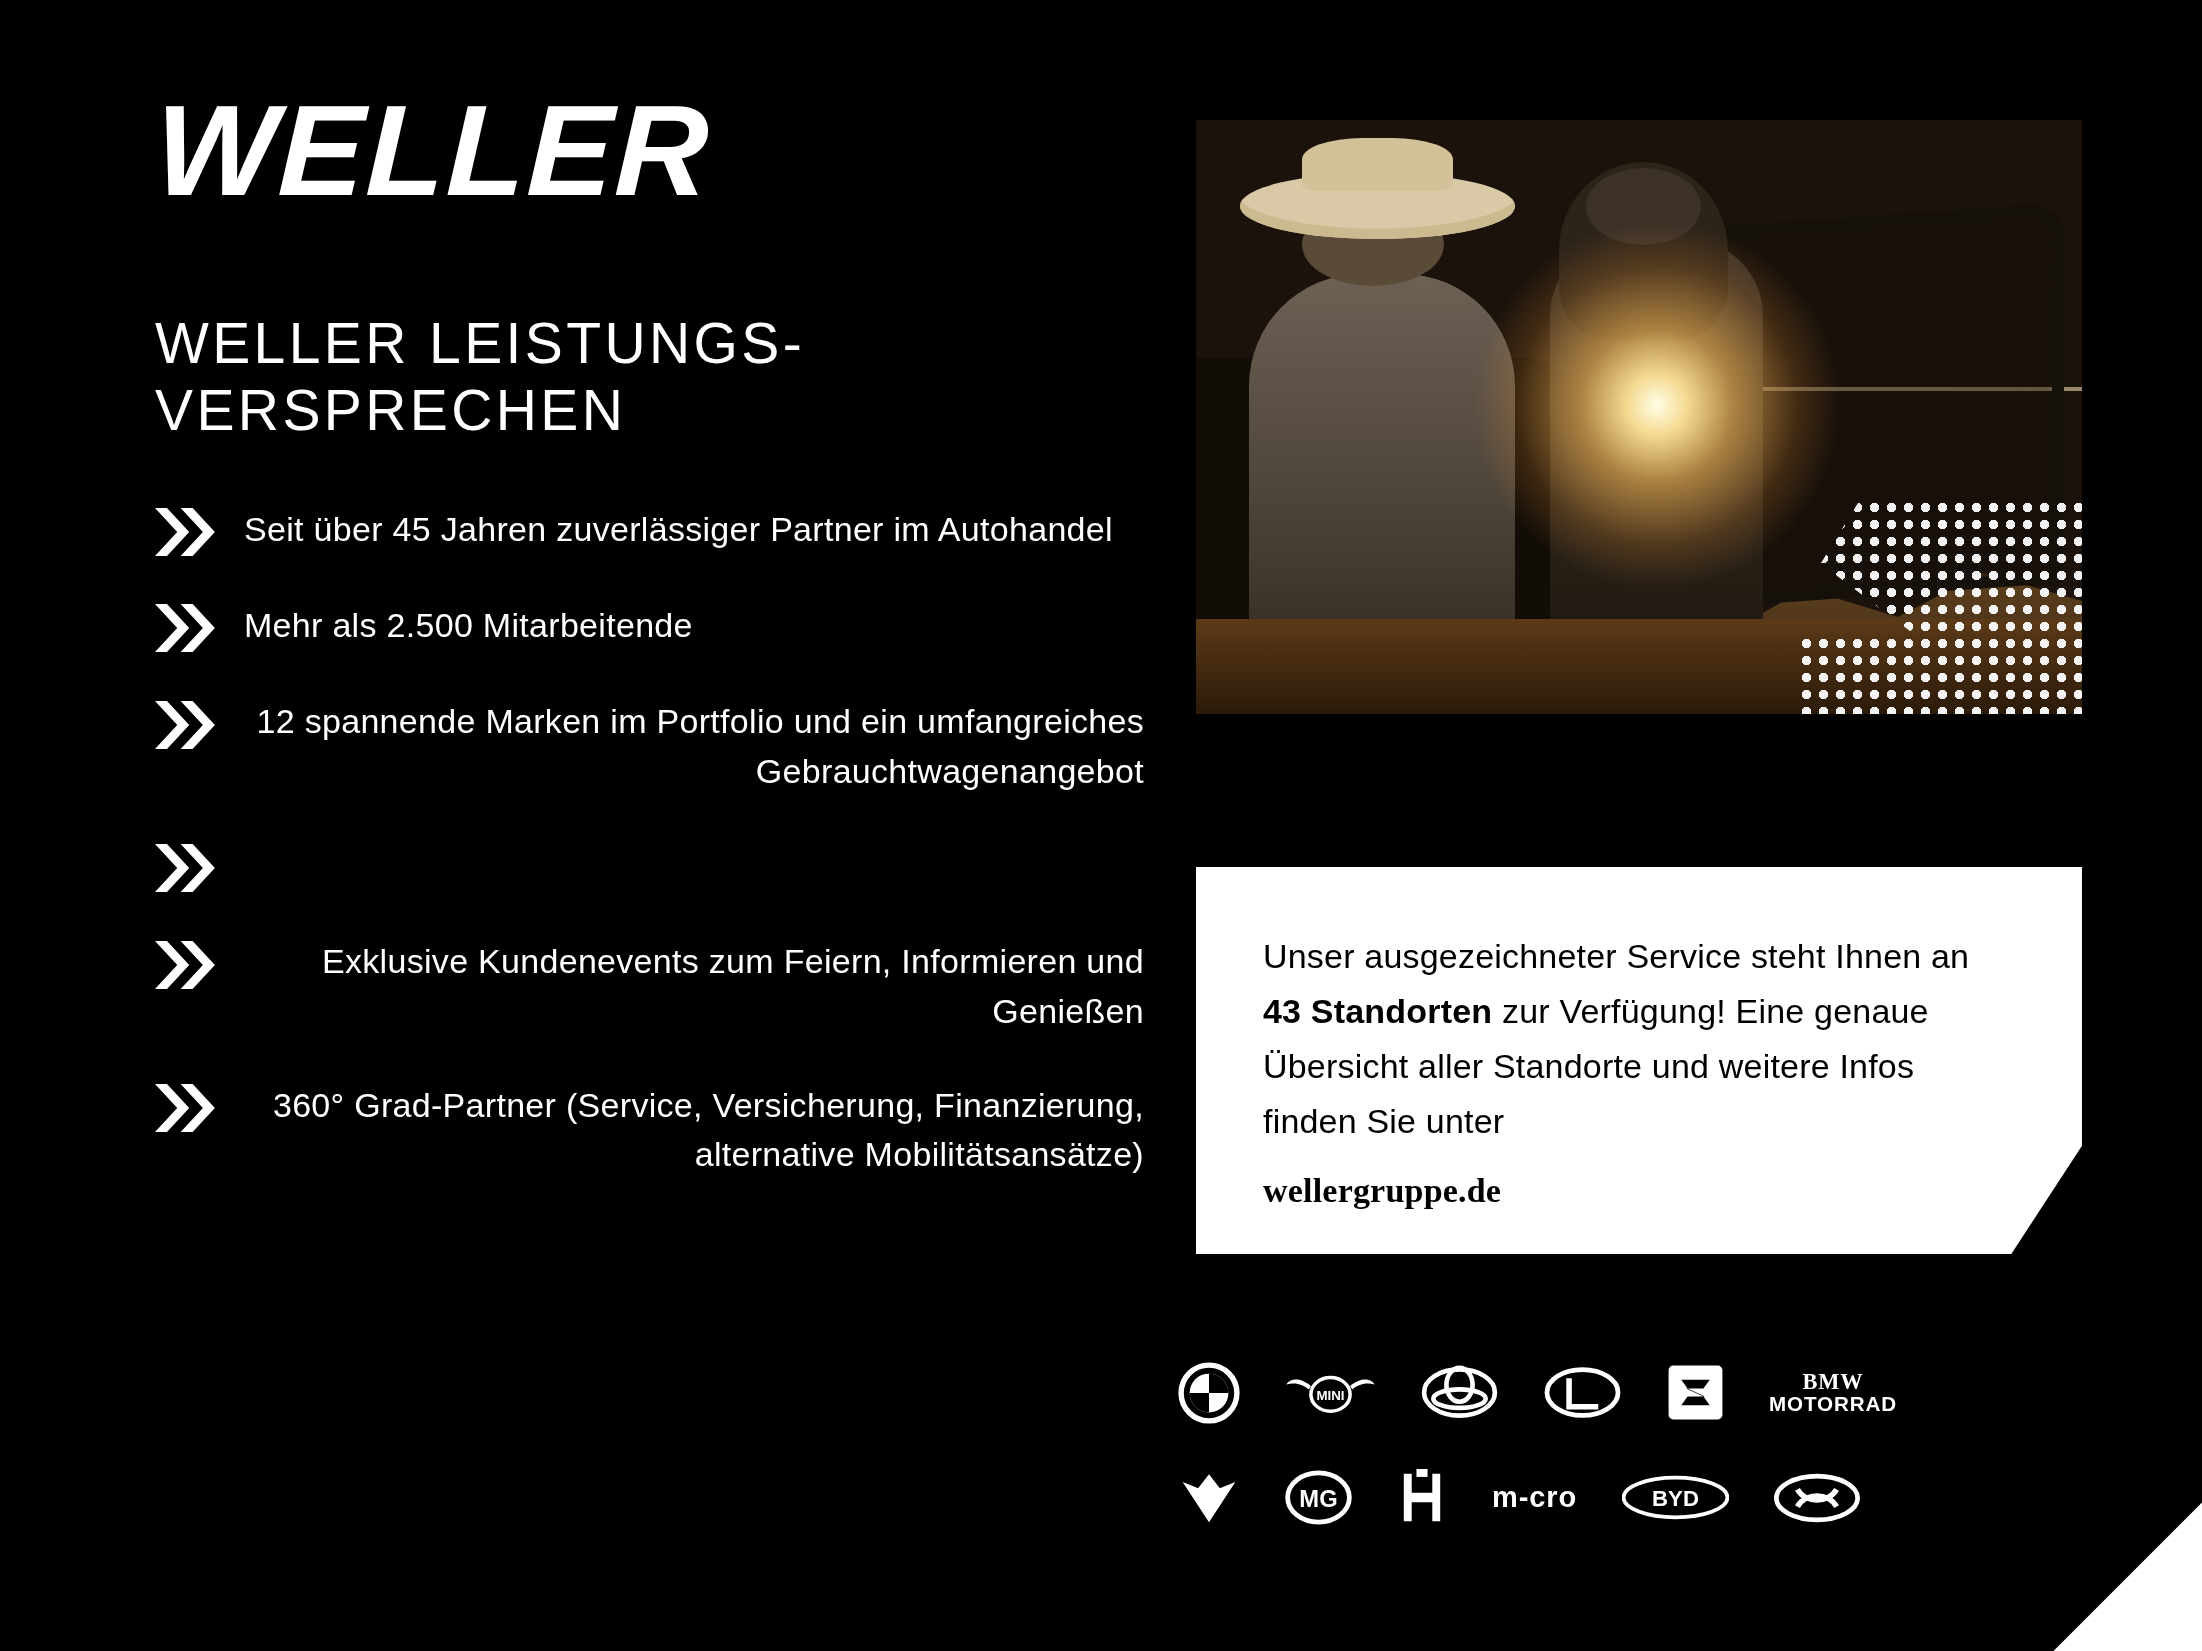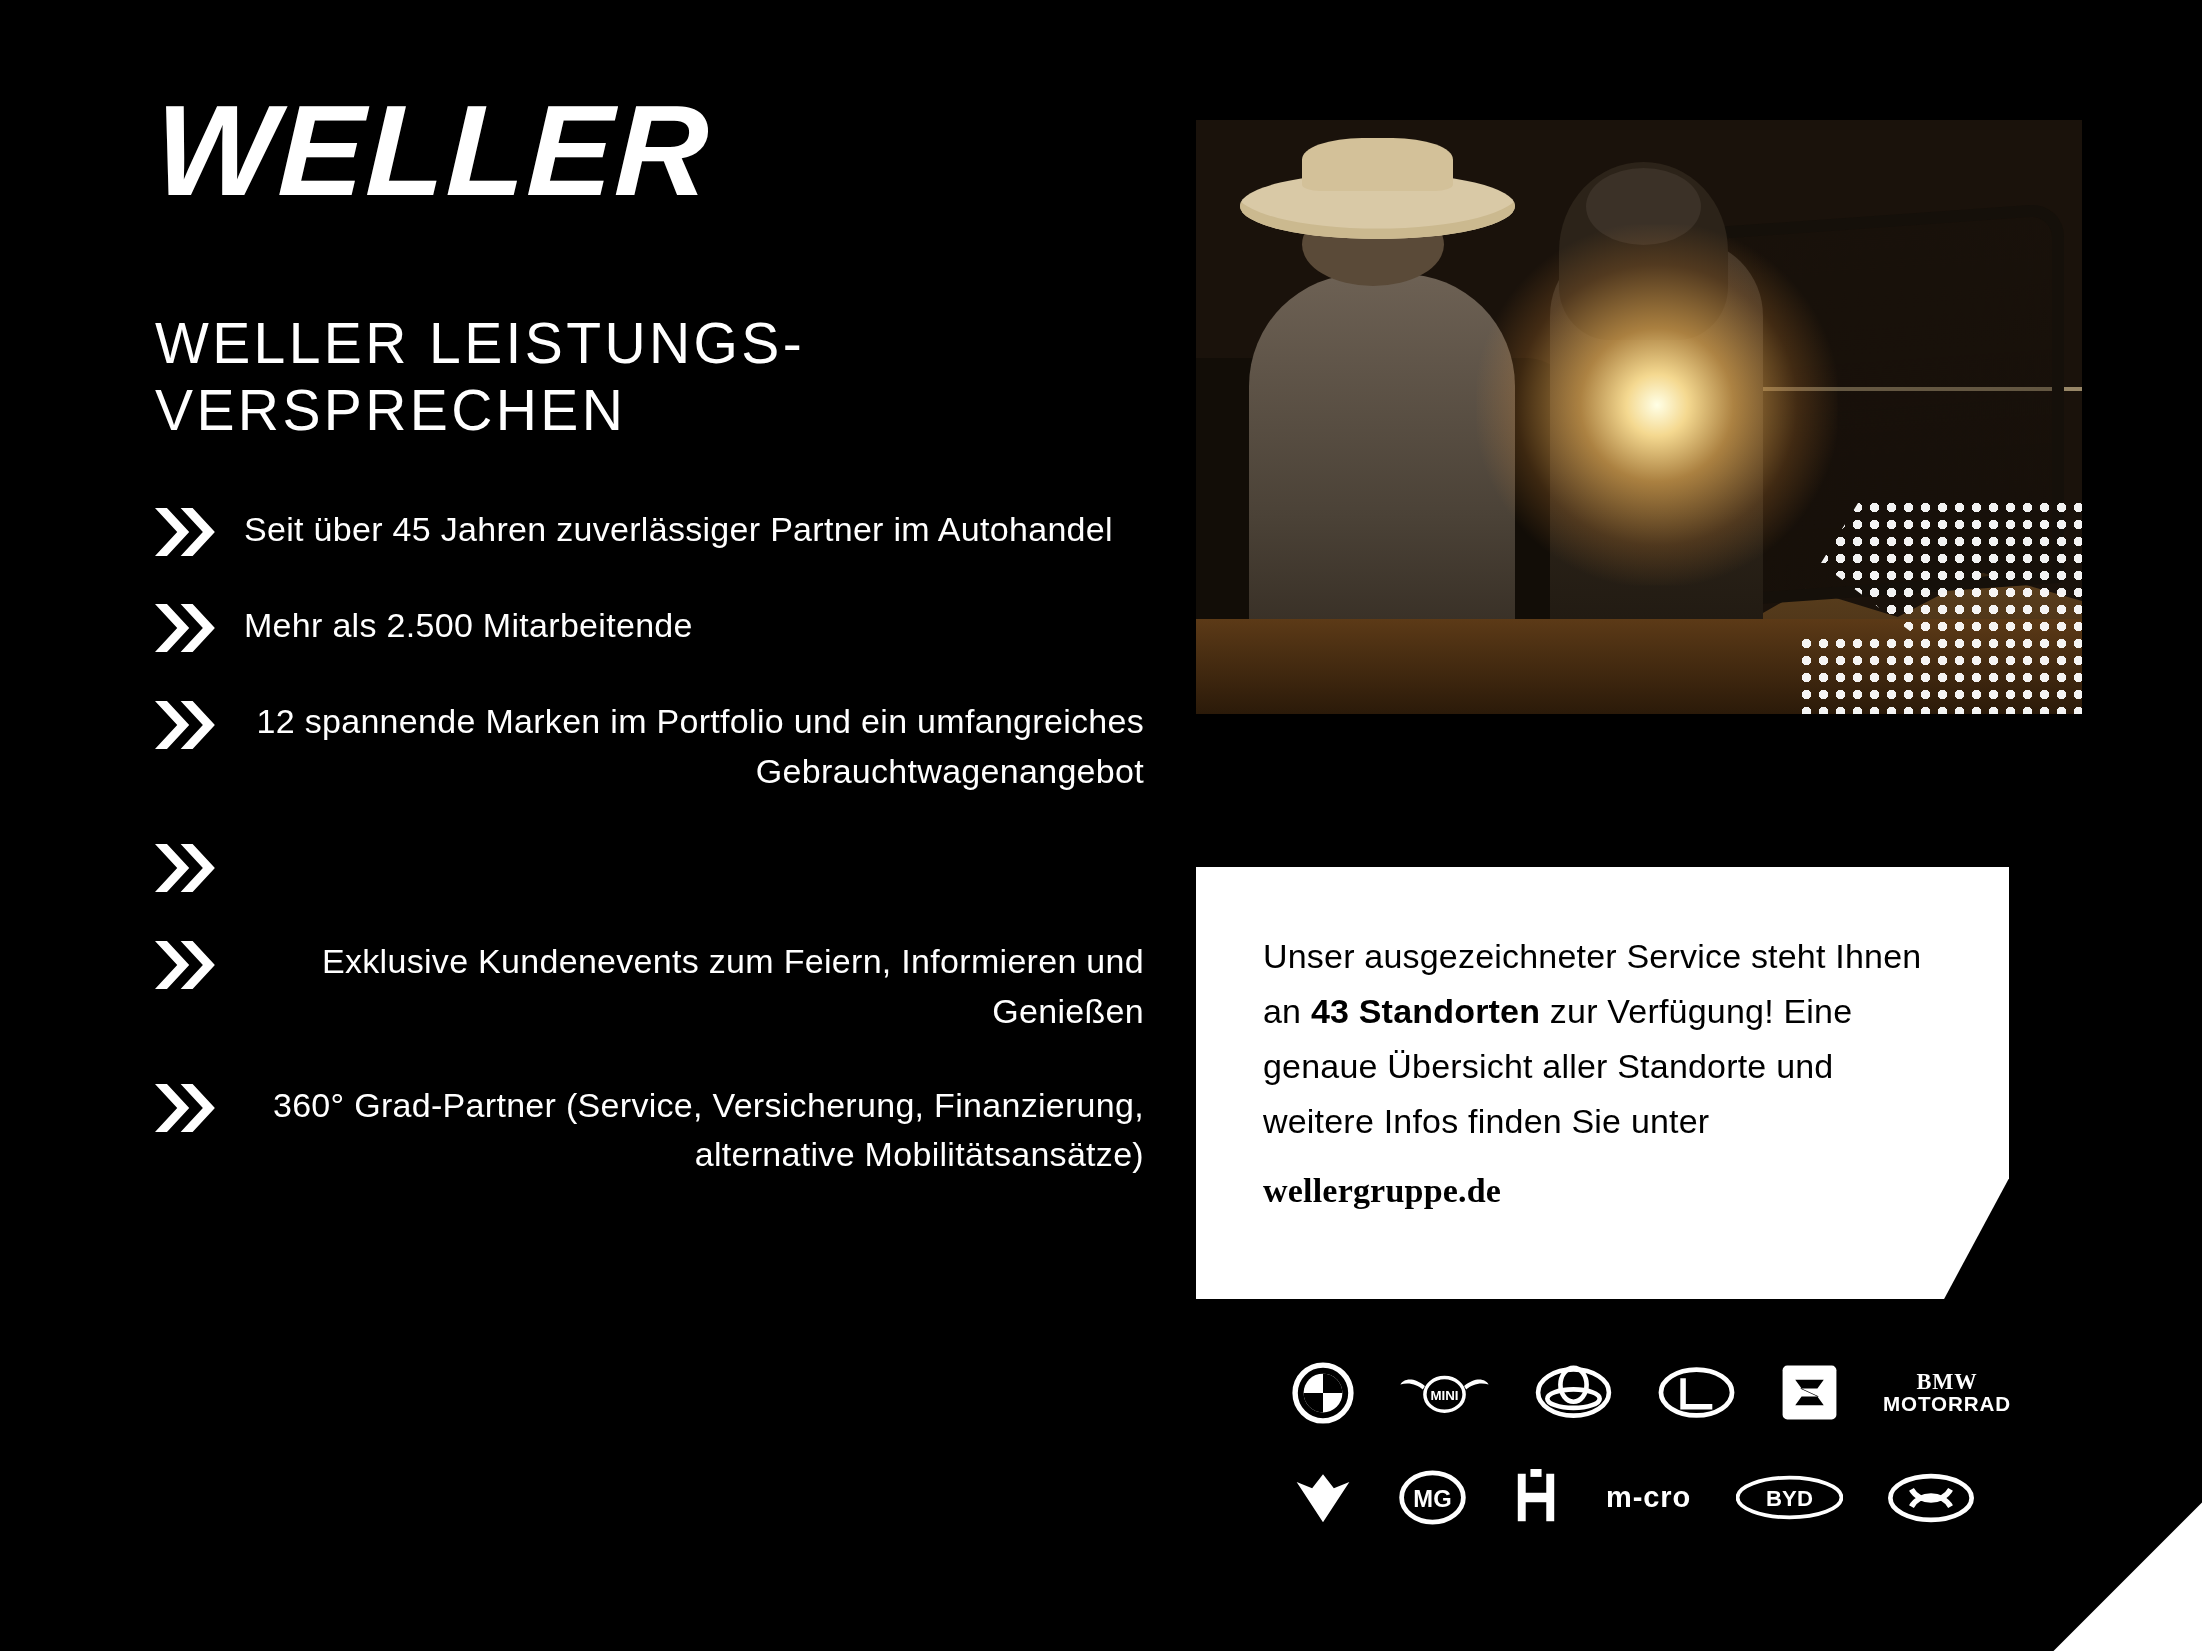--- a/index.html
+++ b/index.html
@@ -206,45 +206,45 @@
     background-image: radial-gradient(#ffffff 38%, transparent 39%);
     background-size: 17px 17px;
     clip-path: polygon(22% 0, 100% 0, 100% 46%, 58% 46%, 100% 46%, 100% 100%, 0 100%, 0 62%, 40% 62%, 8% 30%, 22% 0);
     opacity: .95;
   }
 
   
   .service-box {
     position: relative;
     margin-top: 153px;
-    width: 813px;
+    width: 886px;
     min-height: 361px;
     background: #ffffff;
     color: #000000;
-    padding: 62px 67px 81px 67px;
+    padding: 62px 67px 36px 67px;
     clip-path: polygon(0 0, 100% 0, 100% 72%, 92% 100%, 0 100%);
   }
   .service-text {
     font-size: 34px;
     line-height: 1.62;
     letter-spacing: 0.2px;
   }
   .service-text b { font-weight: 700; }
   .service-url {
     display: block;
     margin-top: 13.8px;
     font-size: 34px;
     font-weight: 700;
     font-family: Liberation Serif, serif;
   }
 
   
   .brands {
     position: absolute;
-    left: 1292px;
+    left: 1178px;
     top: 1359px;
     width: 835px;
   }
   .brand-row {
     display: flex;
     align-items: center;
     justify-content: flex-start;
     gap: 45px;
     margin-bottom: 38px;
     height: 67px;

